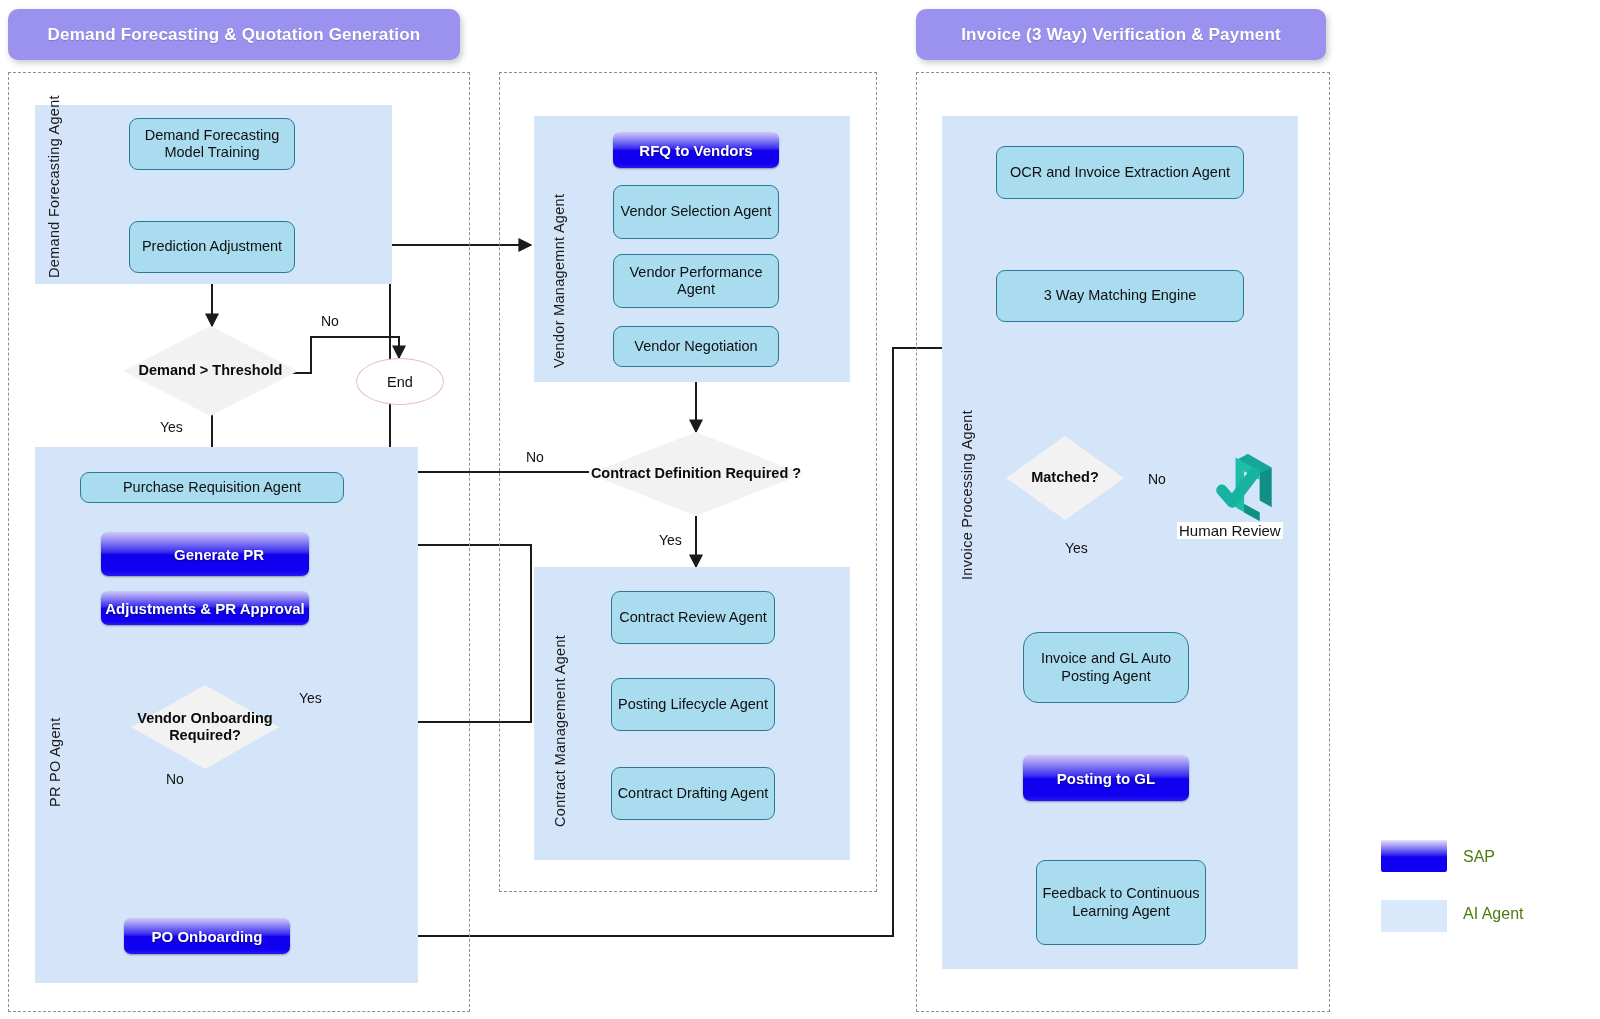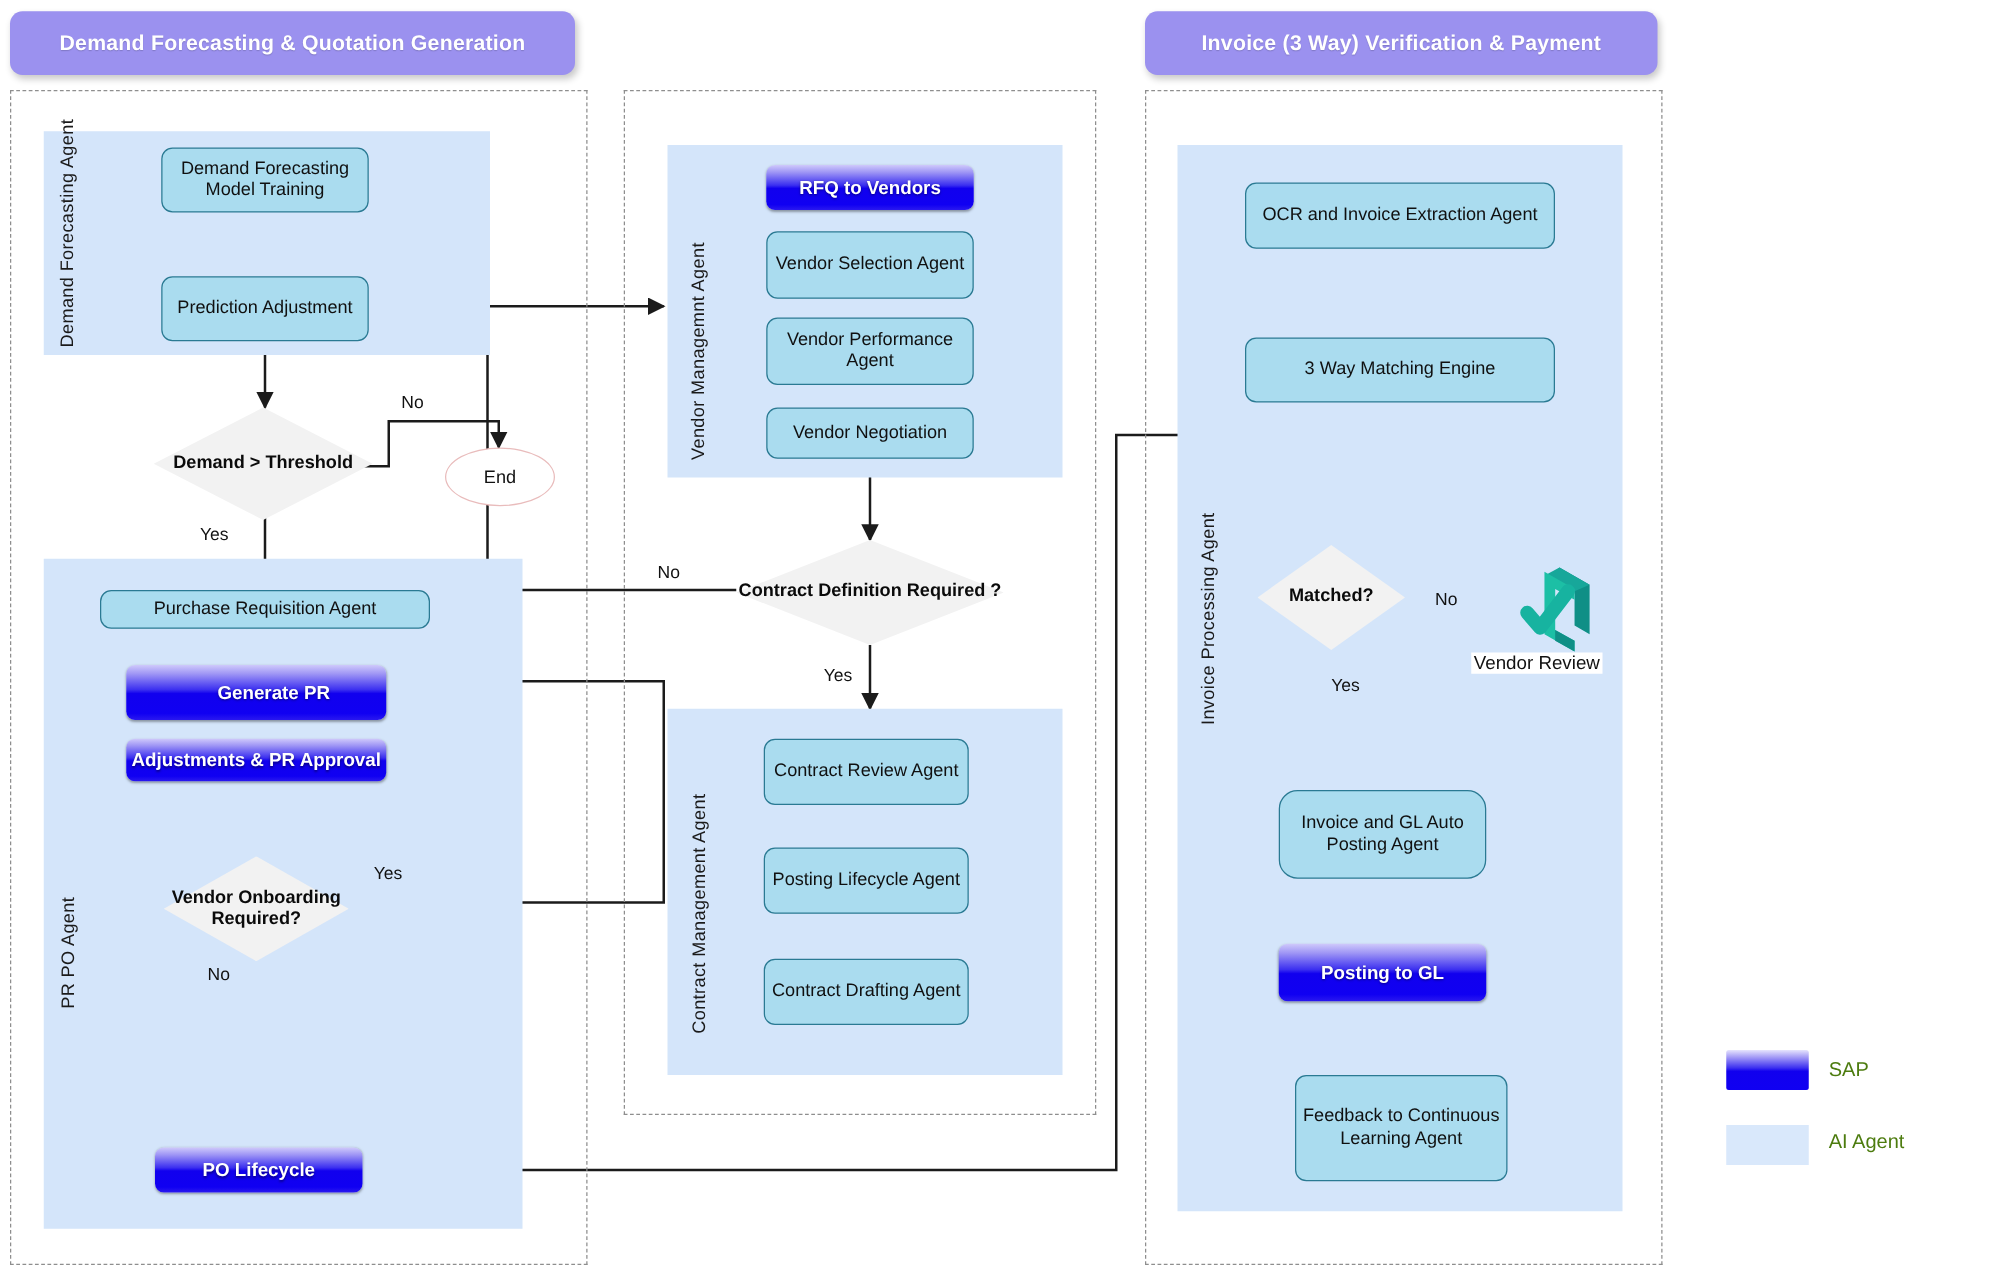--- a/index.html
+++ b/index.html
@@ -154,21 +154,21 @@
 
   <div class="diamond" style="left:131px;top:685px;width:148px;height:84px;">
     <div class="shape"></div>
     <div class="txt">Vendor Onboarding Required?</div>
   </div>
 
   <div class="elabel onlane" style="left:297px;top:691px;">Yes</div>
   <div class="elabel onlane" style="left:164px;top:772px;">No</div>
 
 
-  <div class="sap" style="left:124px;top:918px;width:166px;height:36px;">PO Lifecycle</div>
+  <div class="sap" style="left:124px;top:918px;width:166px;height:36px;">PO Onboarding</div>
 
   <div class="lane" style="left:499px;top:72px;width:376px;height:818px;"></div>
 
   <div class="agentbox" style="left:534px;top:116px;width:316px;height:266px;"></div>
   <div class="agentlabel" style="left:551px;top:142px;height:226px;">Vendor Managemnt Agent</div>
 
   <div class="sap" style="left:613px;top:132px;width:166px;height:36px;">RFQ to Vendors</div>
 
   <div class="node" style="left:613px;top:254px;width:166px;height:54px;">Vendor Performance Agent</div>
 
@@ -219,21 +219,21 @@
       <path d="M60 14 L88 30 L88 76 L74 68 L74 36 L50 22 Z" fill="#0f8f86"></path>
 
       <path d="M60 14 L88 30 L74 36 L47 21 Z" fill="#17a79a"></path>
 
       <path d="M46 18 L74 34 L74 44 L56 34 L56 72 L74 82 L74 92 L46 76 Z" fill="#1cbfa5"></path>
       <path d="M56 72 L74 82 L74 92 L56 82 Z" fill="#0f8f86"></path>
 
       <path d="M30 56 L42 70 L68 36" stroke="#17b3a0" stroke-width="13" fill="none" stroke-linecap="round" stroke-linejoin="round"></path>
     </svg>
   </div>
-  <div class="hrlabel" style="left:1177px;top:522px;">Vendor Review</div>
+  <div class="hrlabel" style="left:1177px;top:522px;">Human Review</div>
 
   <div class="node" style="left:1023px;top:632px;width:166px;height:71px;border-radius:15px;">Invoice and GL Auto Posting Agent</div>
 
   <div class="sap" style="left:1023px;top:755px;width:166px;height:46px;">Posting to GL</div>
 
   <div class="node" style="left:1036px;top:860px;width:170px;height:85px;">Feedback to Continuous Learning Agent</div>
 
   <div class="legend" style="left:1381px;top:835px;width:200px;height:110px;">
     <div class="sw sapsw" style="left:0px;top:5px;"></div>
     <div class="lbl" style="left:82px;top:13px;">SAP</div>

